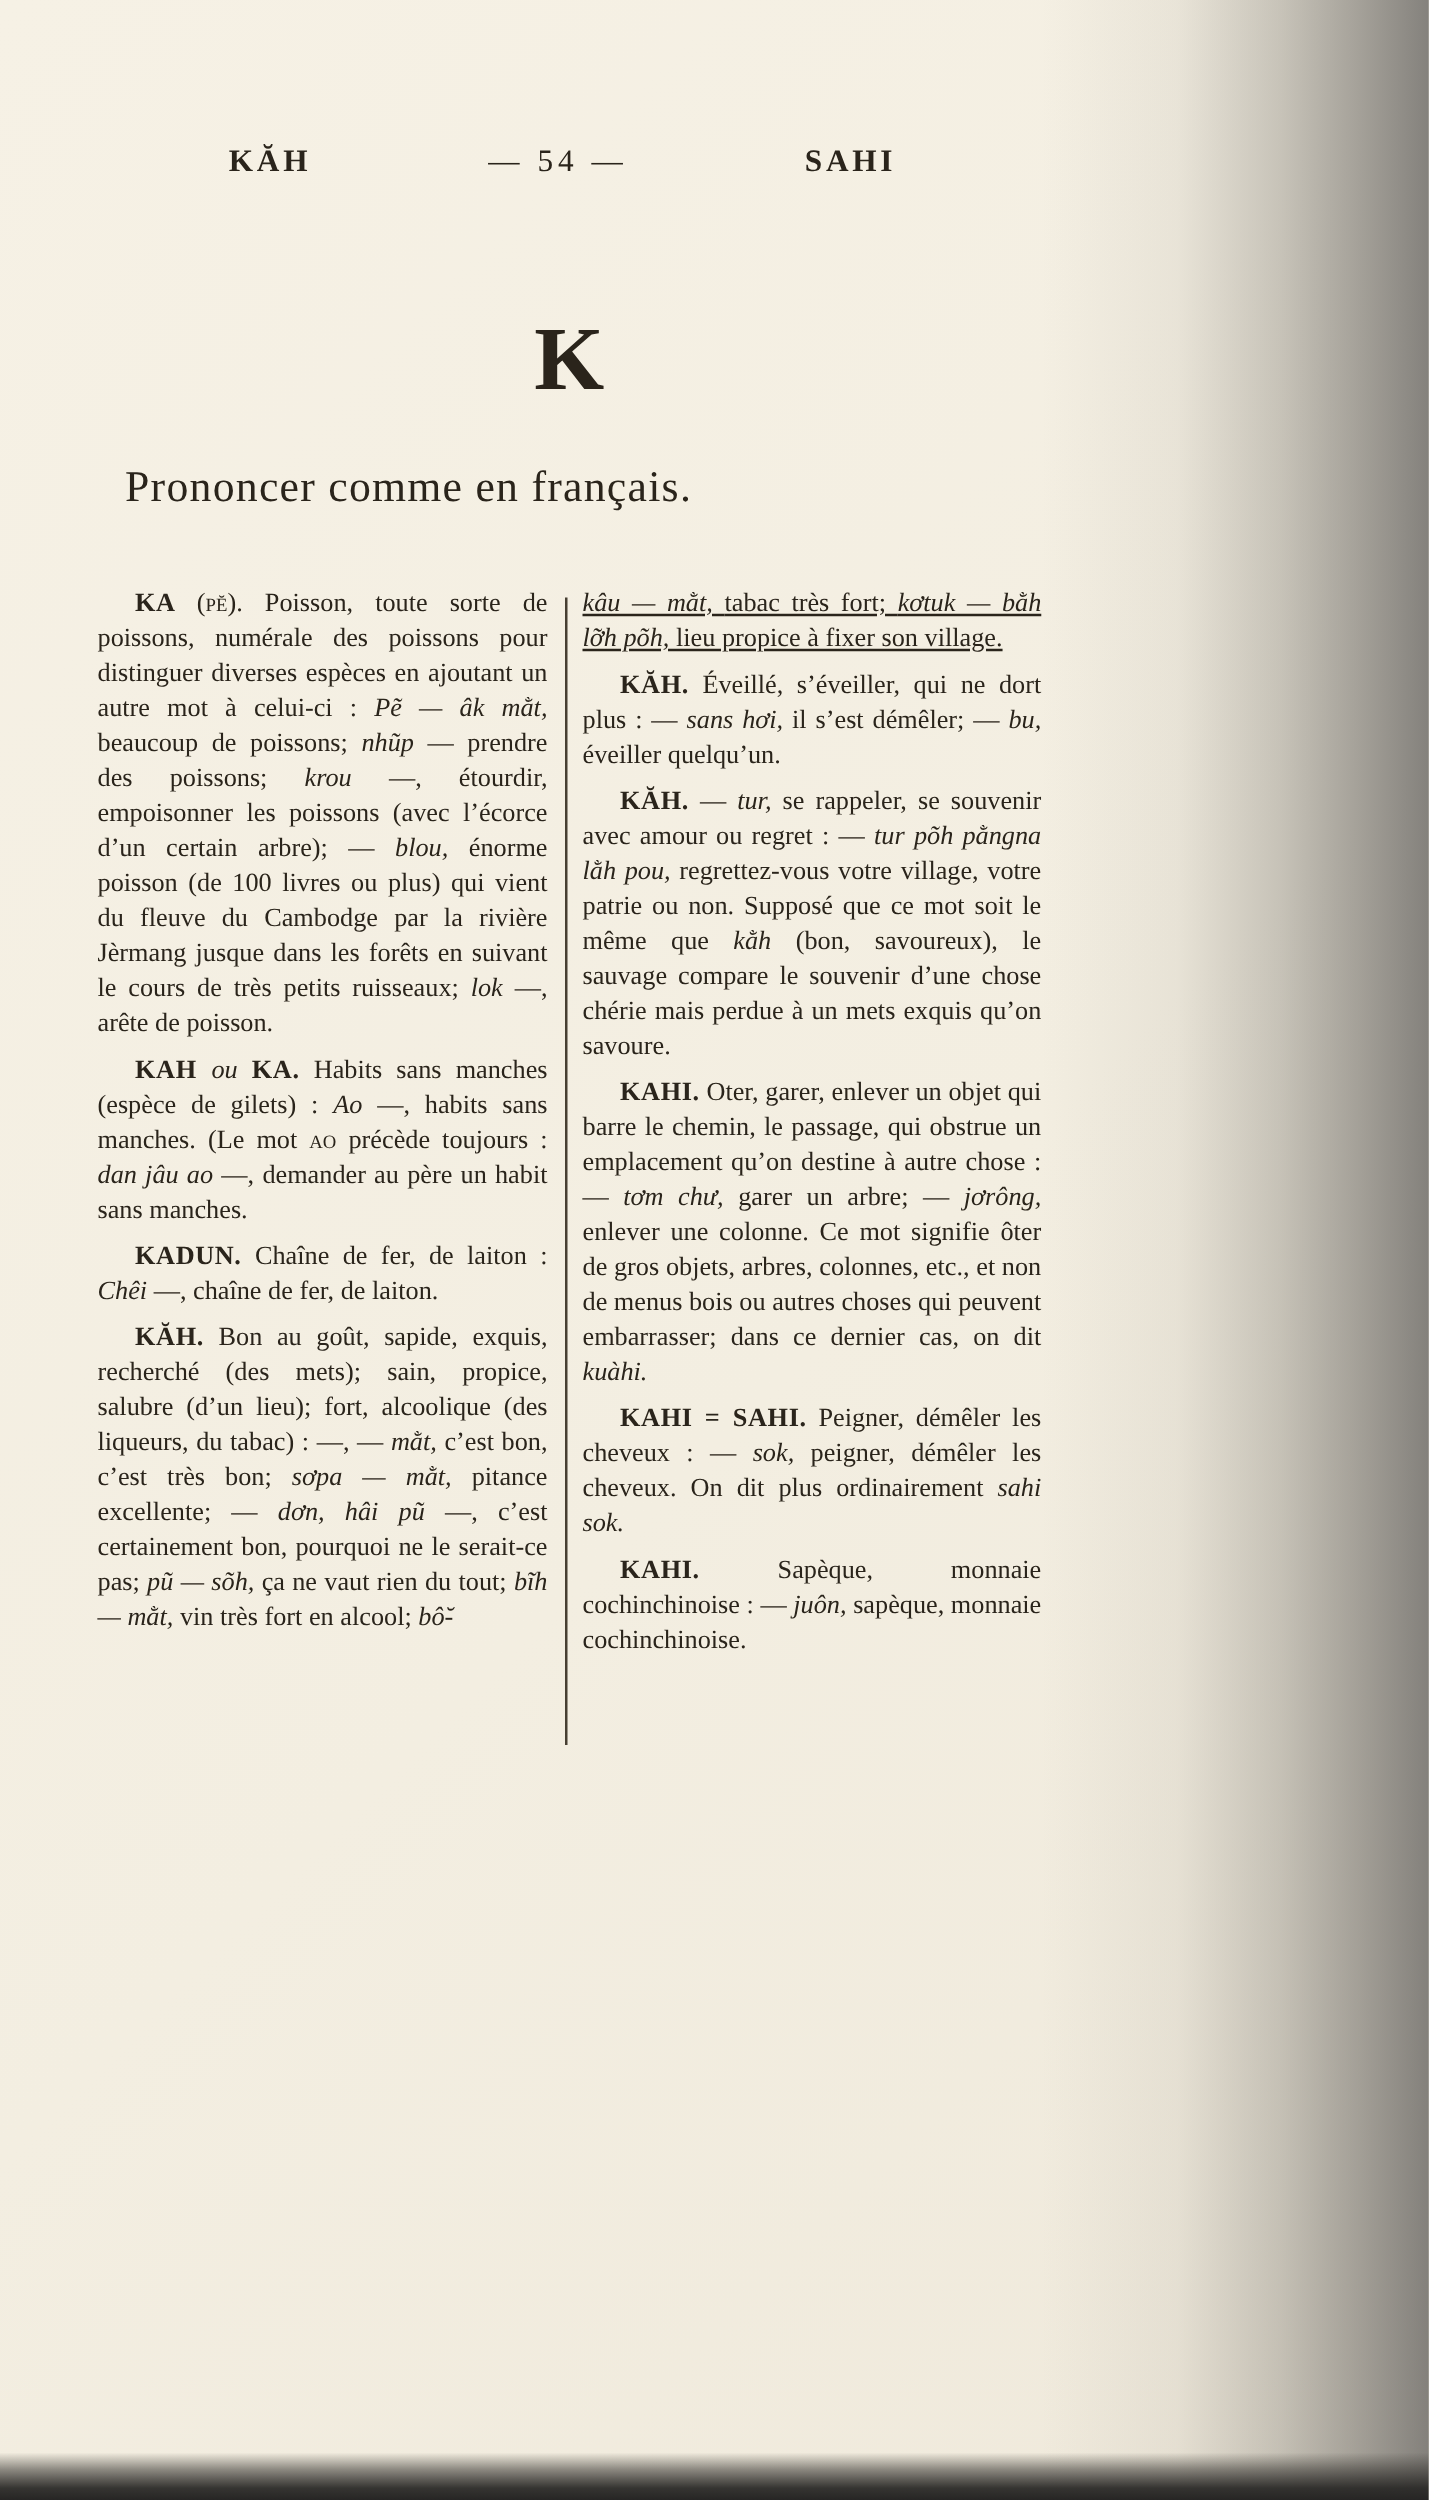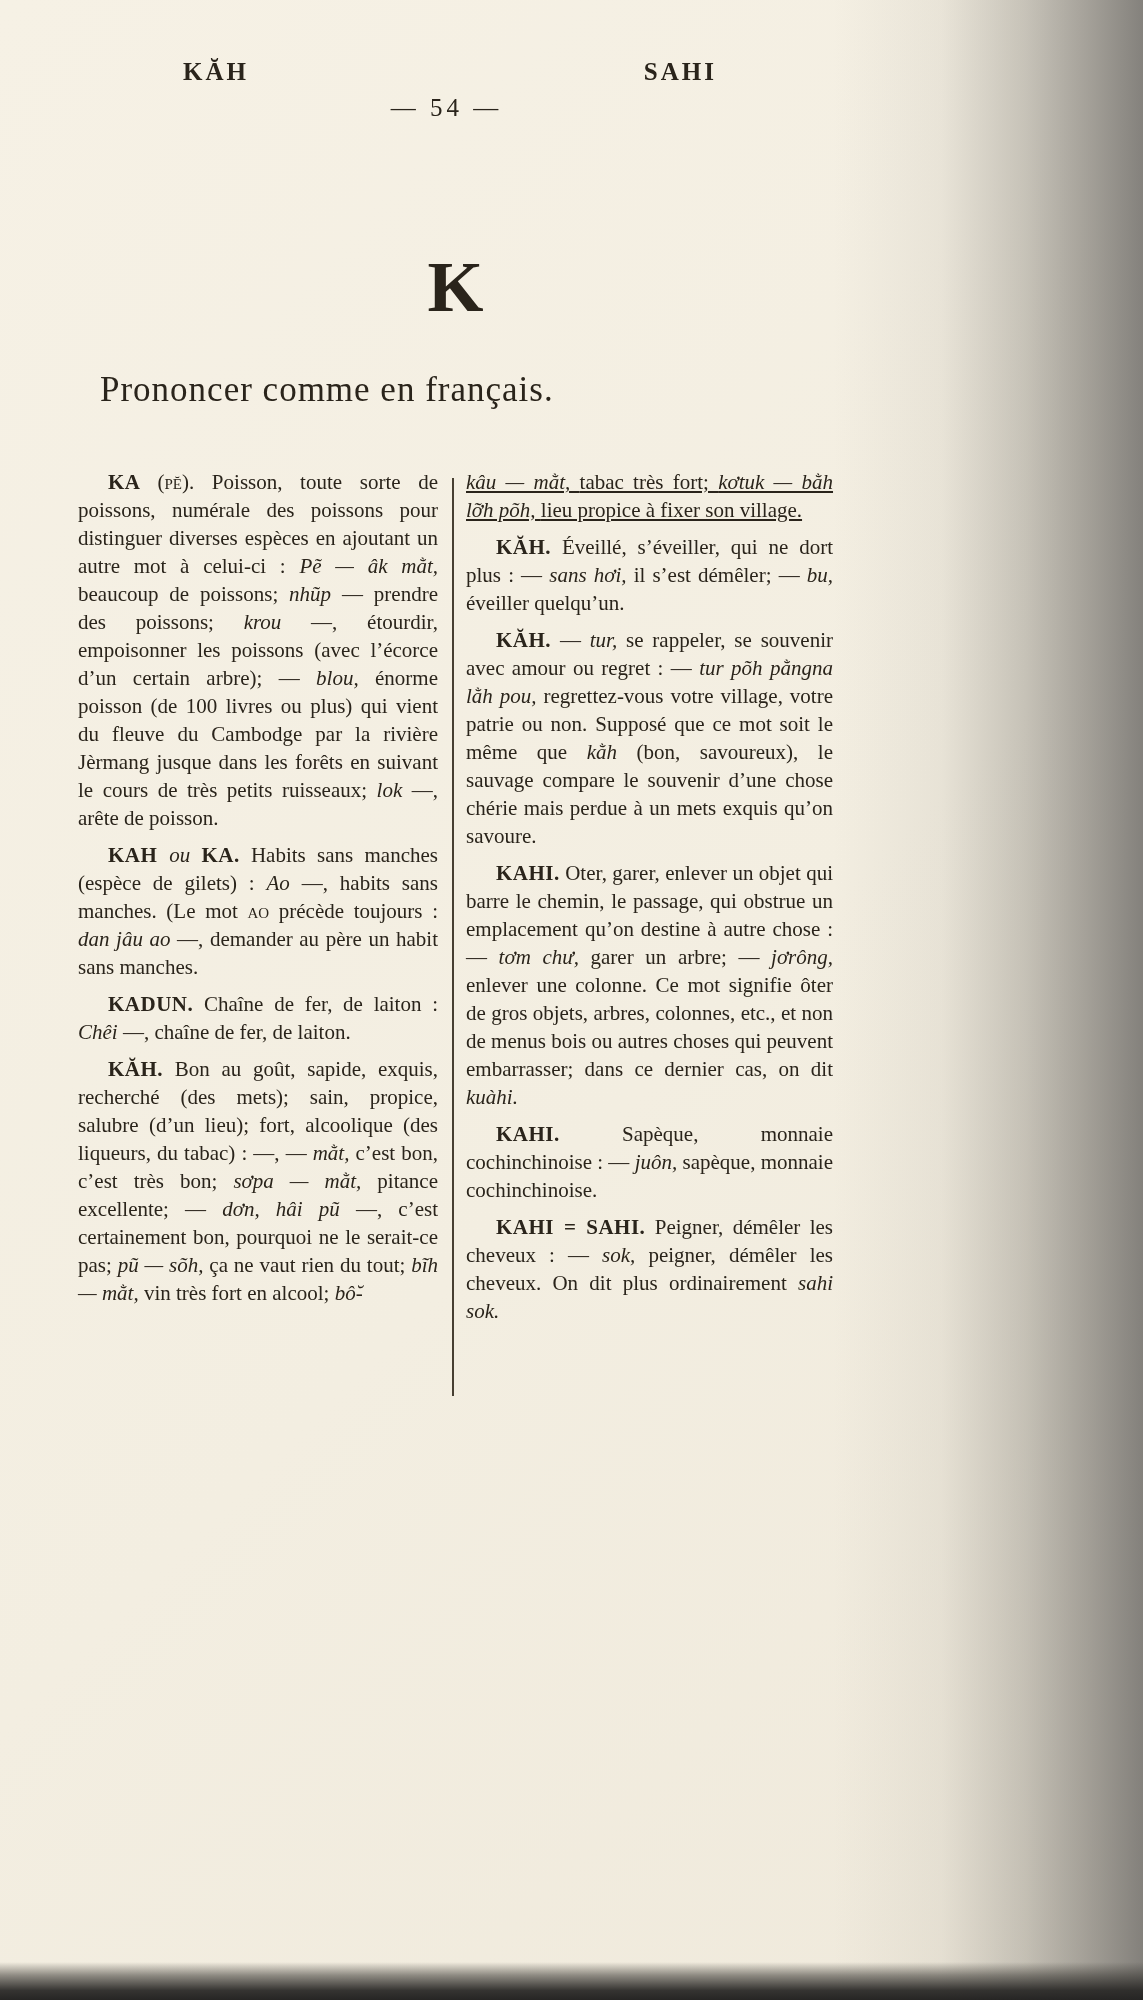--- a/index.html
+++ b/index.html
@@ -31,22 +31,22 @@
     position: absolute; bottom: 0; left: 0; width: 100%; height: 38px;
     background: linear-gradient(to bottom,
       rgba(70,67,62,0) 0%,
       rgba(60,58,54,0.55) 35%,
       rgba(43,42,40,0.95) 75%,
       #262524 100%);
     pointer-events: none;
   }
 
   .header {
-    position: absolute; left: 183px; top: 58px; width: 534px;
-    display: flex; justify-content: space-between; align-items: flex-start;
+    position: absolute; left: 183px; top: 80px; width: 534px;
+    display: flex; justify-content: space-between; align-items: flex-end;
   }
   .running-head {
     font-size: 25px; font-weight: bold; letter-spacing: 3px;
   }
   .page-number {
     font-size: 25px; letter-spacing: 4px; font-weight: normal; margin-top: 36px;
   }
 
   .section-letter {
     position: absolute; left: 75px; top: 246px; width: 762px;
@@ -108,20 +108,20 @@
       <p class="entry"><span class="hw">KĂH.</span><span>  Bon au goût, sapide, exquis, recherché (des mets); sain, propice, salubre (d’un lieu); fort, alcoolique (des liqueurs, du tabac) : —, — </span><span class="it">mằt, </span><span>c’est bon, c’est très bon; </span><span class="it">sơpa — mằt, </span><span>pitance excellente; — </span><span class="it">dơn, hâi pũ </span><span>—, c’est certainement bon, pourquoi ne le serait-ce pas; </span><span class="it">pũ — sõh, </span><span>ça ne vaut rien du tout; </span><span class="it">bĩh — mằt, </span><span>vin très fort en alcool; </span><span class="it">bô̆-</span></p>
     </div>
 
   <div class="divider"></div>
 
   <div class="col col-right">
       <p class="entry continued"><span class="it">kâu — mằt, </span><span>tabac très fort; </span><span class="it">kơtuk — bằh lỡh põh, </span><span>lieu propice à fixer son village.</span></p>
       <p class="entry"><span class="hw">KĂH.</span><span>  Éveillé, s’éveiller, qui ne dort plus : — </span><span class="it">sans hơi, </span><span>il s’est démêler; — </span><span class="it">bu, </span><span>éveiller quelqu’un.</span></p>
       <p class="entry"><span class="hw">KĂH.</span><span>  — </span><span class="it">tur, </span><span>se rappeler, se souvenir avec amour ou regret : — </span><span class="it">tur põh pằngna lằh pou, </span><span>regrettez-vous votre village, votre patrie ou non. Supposé que ce mot soit le même que </span><span class="it">kằh </span><span>(bon, savoureux), le sauvage compare le souvenir d’une chose chérie mais perdue à un mets exquis qu’on savoure.</span></p>
       <p class="entry"><span class="hw">KAHI.</span><span>  Oter, garer, enlever un objet qui barre le chemin, le passage, qui obstrue un emplacement qu’on destine à autre chose : — </span><span class="it">tơm chư, </span><span>garer un arbre;  — </span><span class="it">jơrông, </span><span>enlever une colonne. Ce mot signifie ôter de gros objets, arbres, colonnes, etc., et non de menus bois ou autres choses qui peuvent embarrasser; dans ce dernier cas, on dit </span><span class="it">kuàhi.</span></p>
+      <p class="entry"><span class="hw">KAHI = SAHI.</span><span>  Peigner, démêler les cheveux : — </span><span class="it">sok, </span><span>peigner, démêler les cheveux. On dit plus ordinairement </span><span class="it">sahi sok.</span></p>
       <p class="entry"><span class="hw">KAHI.</span><span>  Sapèque, monnaie cochinchinoise : — </span><span class="it">juôn, </span><span>sapèque, monnaie cochinchinoise.</span></p>
-      <p class="entry"><span class="hw">KAHI = SAHI.</span><span>  Peigner, démêler les cheveux : — </span><span class="it">sok, </span><span>peigner, démêler les cheveux. On dit plus ordinairement </span><span class="it">sahi sok.</span></p>
     </div>
 
   <div class="right-shadow"></div>
   <div class="bottom-bar"></div>
 
 </div>
 
 </body></html>

